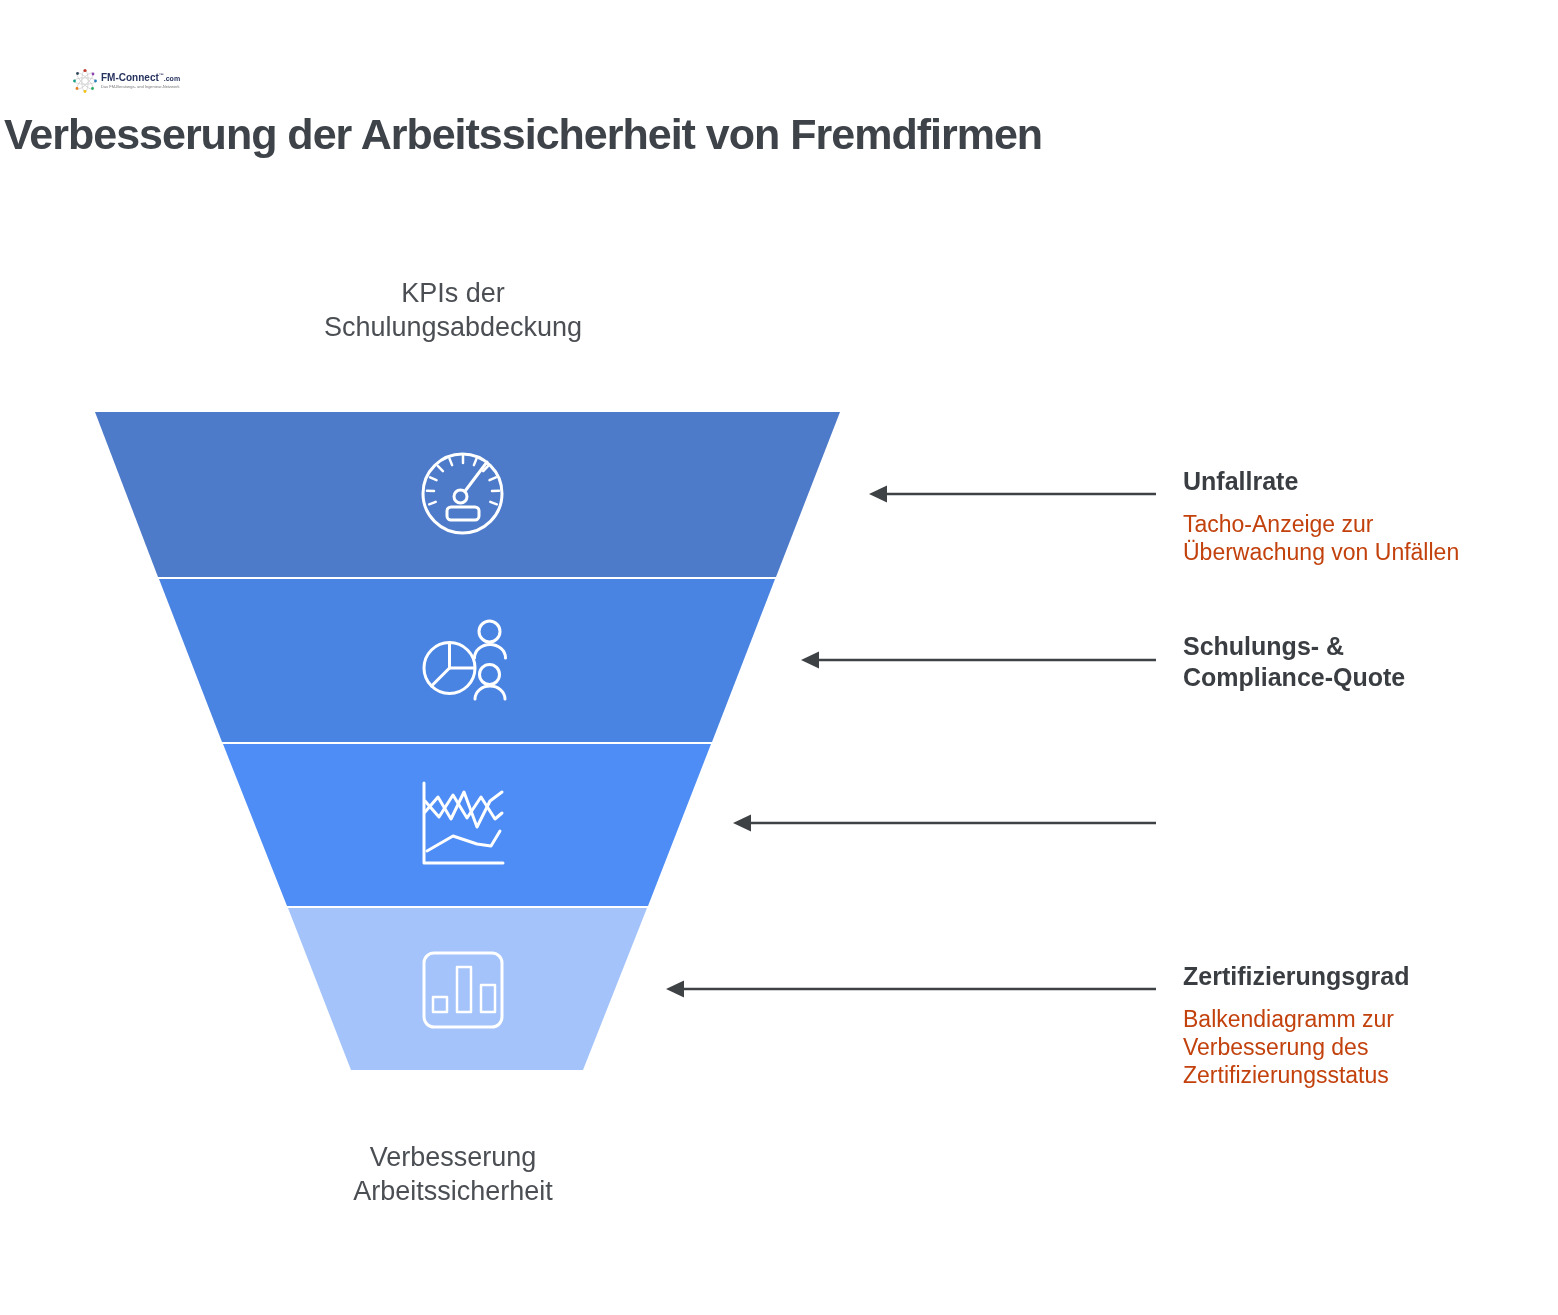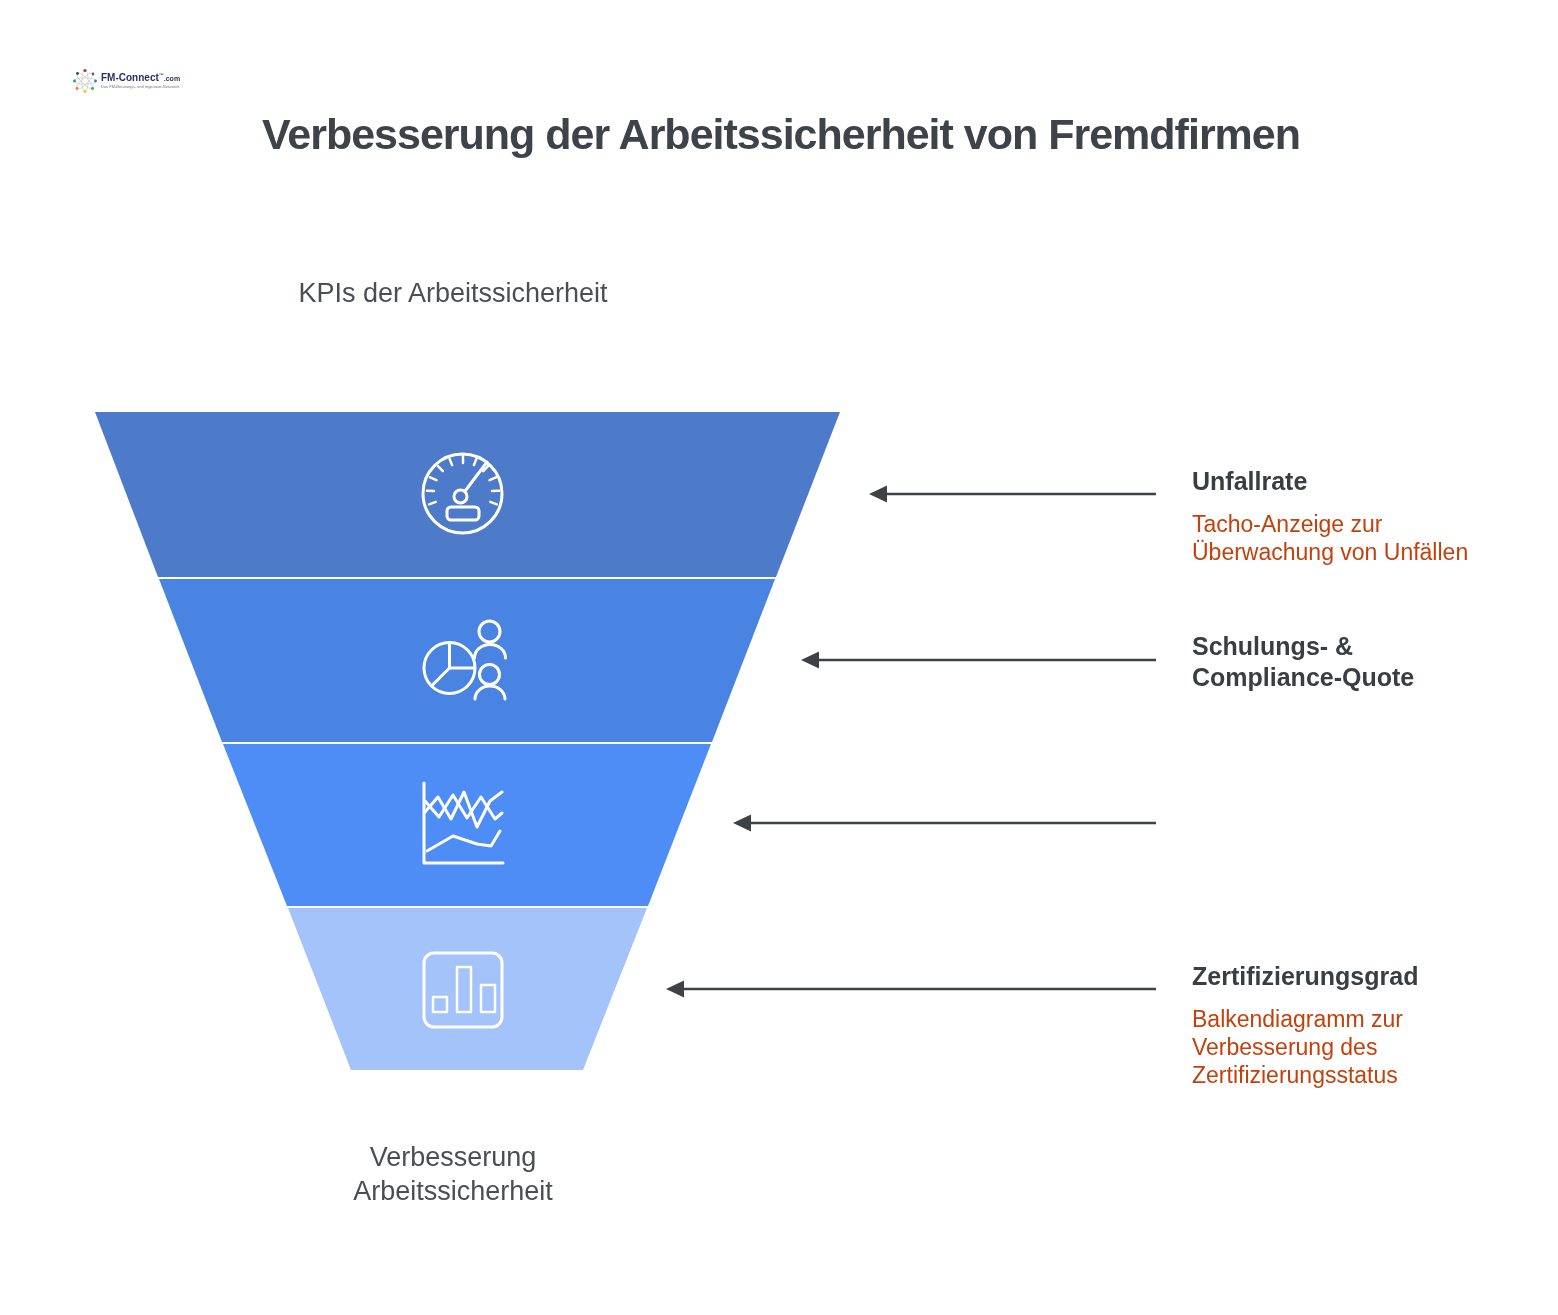--- a/index.html
+++ b/index.html
@@ -1,24 +1,24 @@
 <!DOCTYPE html>
 <html><head>
 <meta charset="utf-8">
 <style>
   html,body{margin:0;padding:0;background:#ffffff;}
   .canvas{position:relative;width:1558px;height:1315px;background:#ffffff;overflow:hidden;
           font-family:"Liberation Sans",sans-serif;}
   .abs{position:absolute;}
-  .page-title{left:4px;right:0;top:110px;text-align:center;font-size:43px;font-weight:bold;
+  .page-title{left:4px;right:0;top:110px;font-size:43px;font-weight:bold;
               color:#3e4349;letter-spacing:-1px;white-space:nowrap;}
   .funnel-cap{width:310px;text-align:center;font-size:27px;line-height:34px;color:#4b4f54;}
   .top-cap{left:298px;top:276px;}
   .bottom-cap{left:298px;top:1140px;}
-  .kpi{left:1183px;width:305px;margin-left:9px;}
+  .kpi{left:1183px;width:305px;}
   .kpi-title{font-size:25px;line-height:31px;font-weight:bold;color:#3a3d41;}
   .kpi-desc{margin-top:13px;font-size:23px;line-height:28px;color:#c2410c;}
   .kpi-1{top:466px;} .kpi-2{top:631px;} .kpi-3{top:797px;} .kpi-4{top:961px;}
   .layer{left:0;top:0;width:1558px;height:1315px;}
   .logo{left:72px;top:68px;display:flex;align-items:center;gap:3px;}
   .logo-textcol{display:flex;flex-direction:column;line-height:1;}
   .logo-brandrow{font-weight:bold;font-size:10px;color:#26335f;white-space:nowrap;}
   .logo-tld{font-size:7px;}
   .logo-tm{font-size:5px;vertical-align:super;}
   .logo-tagline{font-size:4px;color:#777;margin-top:1px;white-space:nowrap;}
@@ -48,21 +48,21 @@
     <div class="logo-textcol">
       <div class="logo-brandrow">
         <span>FM-Connect</span><span class="logo-tm">™</span><span class="logo-tld">.com</span>
       </div>
       <div class="logo-tagline">Das FM-Beratungs- und Ingenieur-Netzwerk</div>
     </div>
   </div>
 
   <div class="abs page-title">Verbesserung der Arbeitssicherheit von Fremdfirmen</div>
 
-  <div class="abs funnel-cap top-cap">KPIs der Arbeitssicherheit</div>
+  <div class="abs funnel-cap top-cap">KPIs der Schulungsabdeckung</div>
   <div class="abs funnel-cap bottom-cap">Verbesserung Arbeitssicherheit</div>
 
   <svg class="abs layer" viewBox="0 0 1558 1315">
 
     <polygon points="95,412 840,412 776,577 158,577" fill="#4d7ac9"></polygon>
     <polygon points="159,579 775,579 712,742 222,742" fill="#4a84e3"></polygon>
     <polygon points="223,744 711,744 648,906 287,906" fill="#4d8df5"></polygon>
     <polygon points="288,908 647,908 583,1070 351,1070" fill="#a3c3fa"></polygon>
 
     <g stroke="#ffffff" fill="none" stroke-width="3" stroke-linecap="round">

